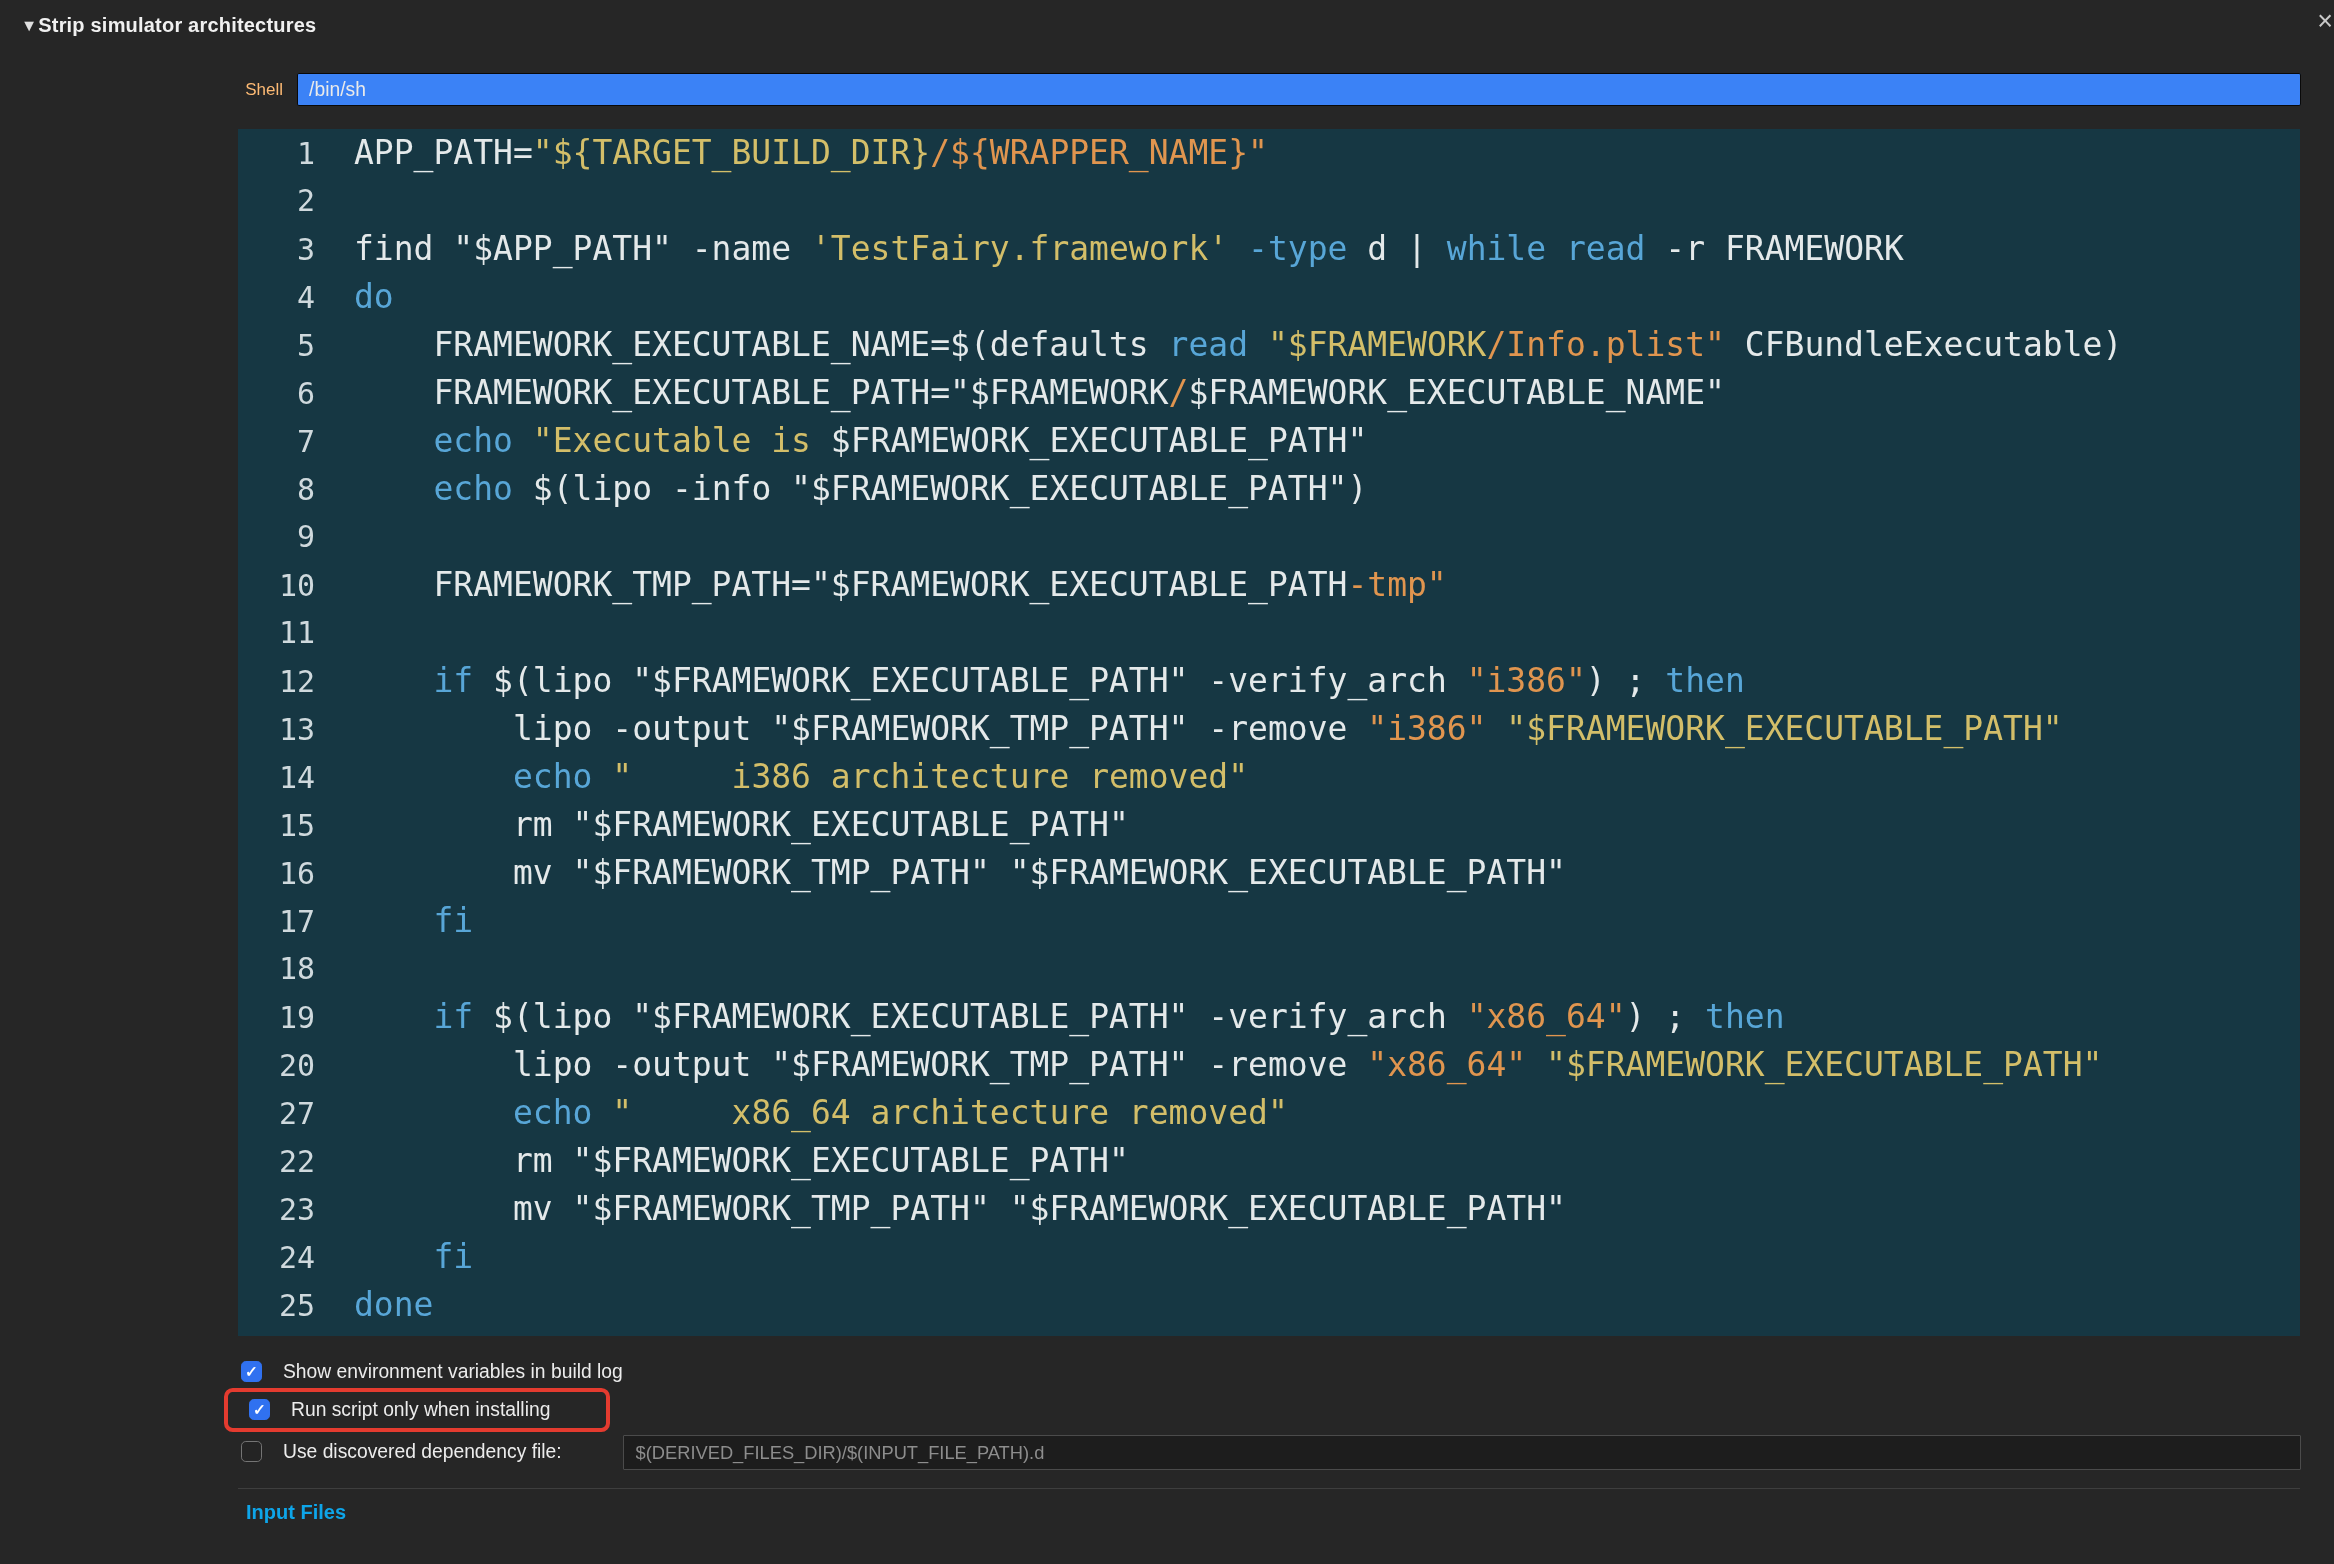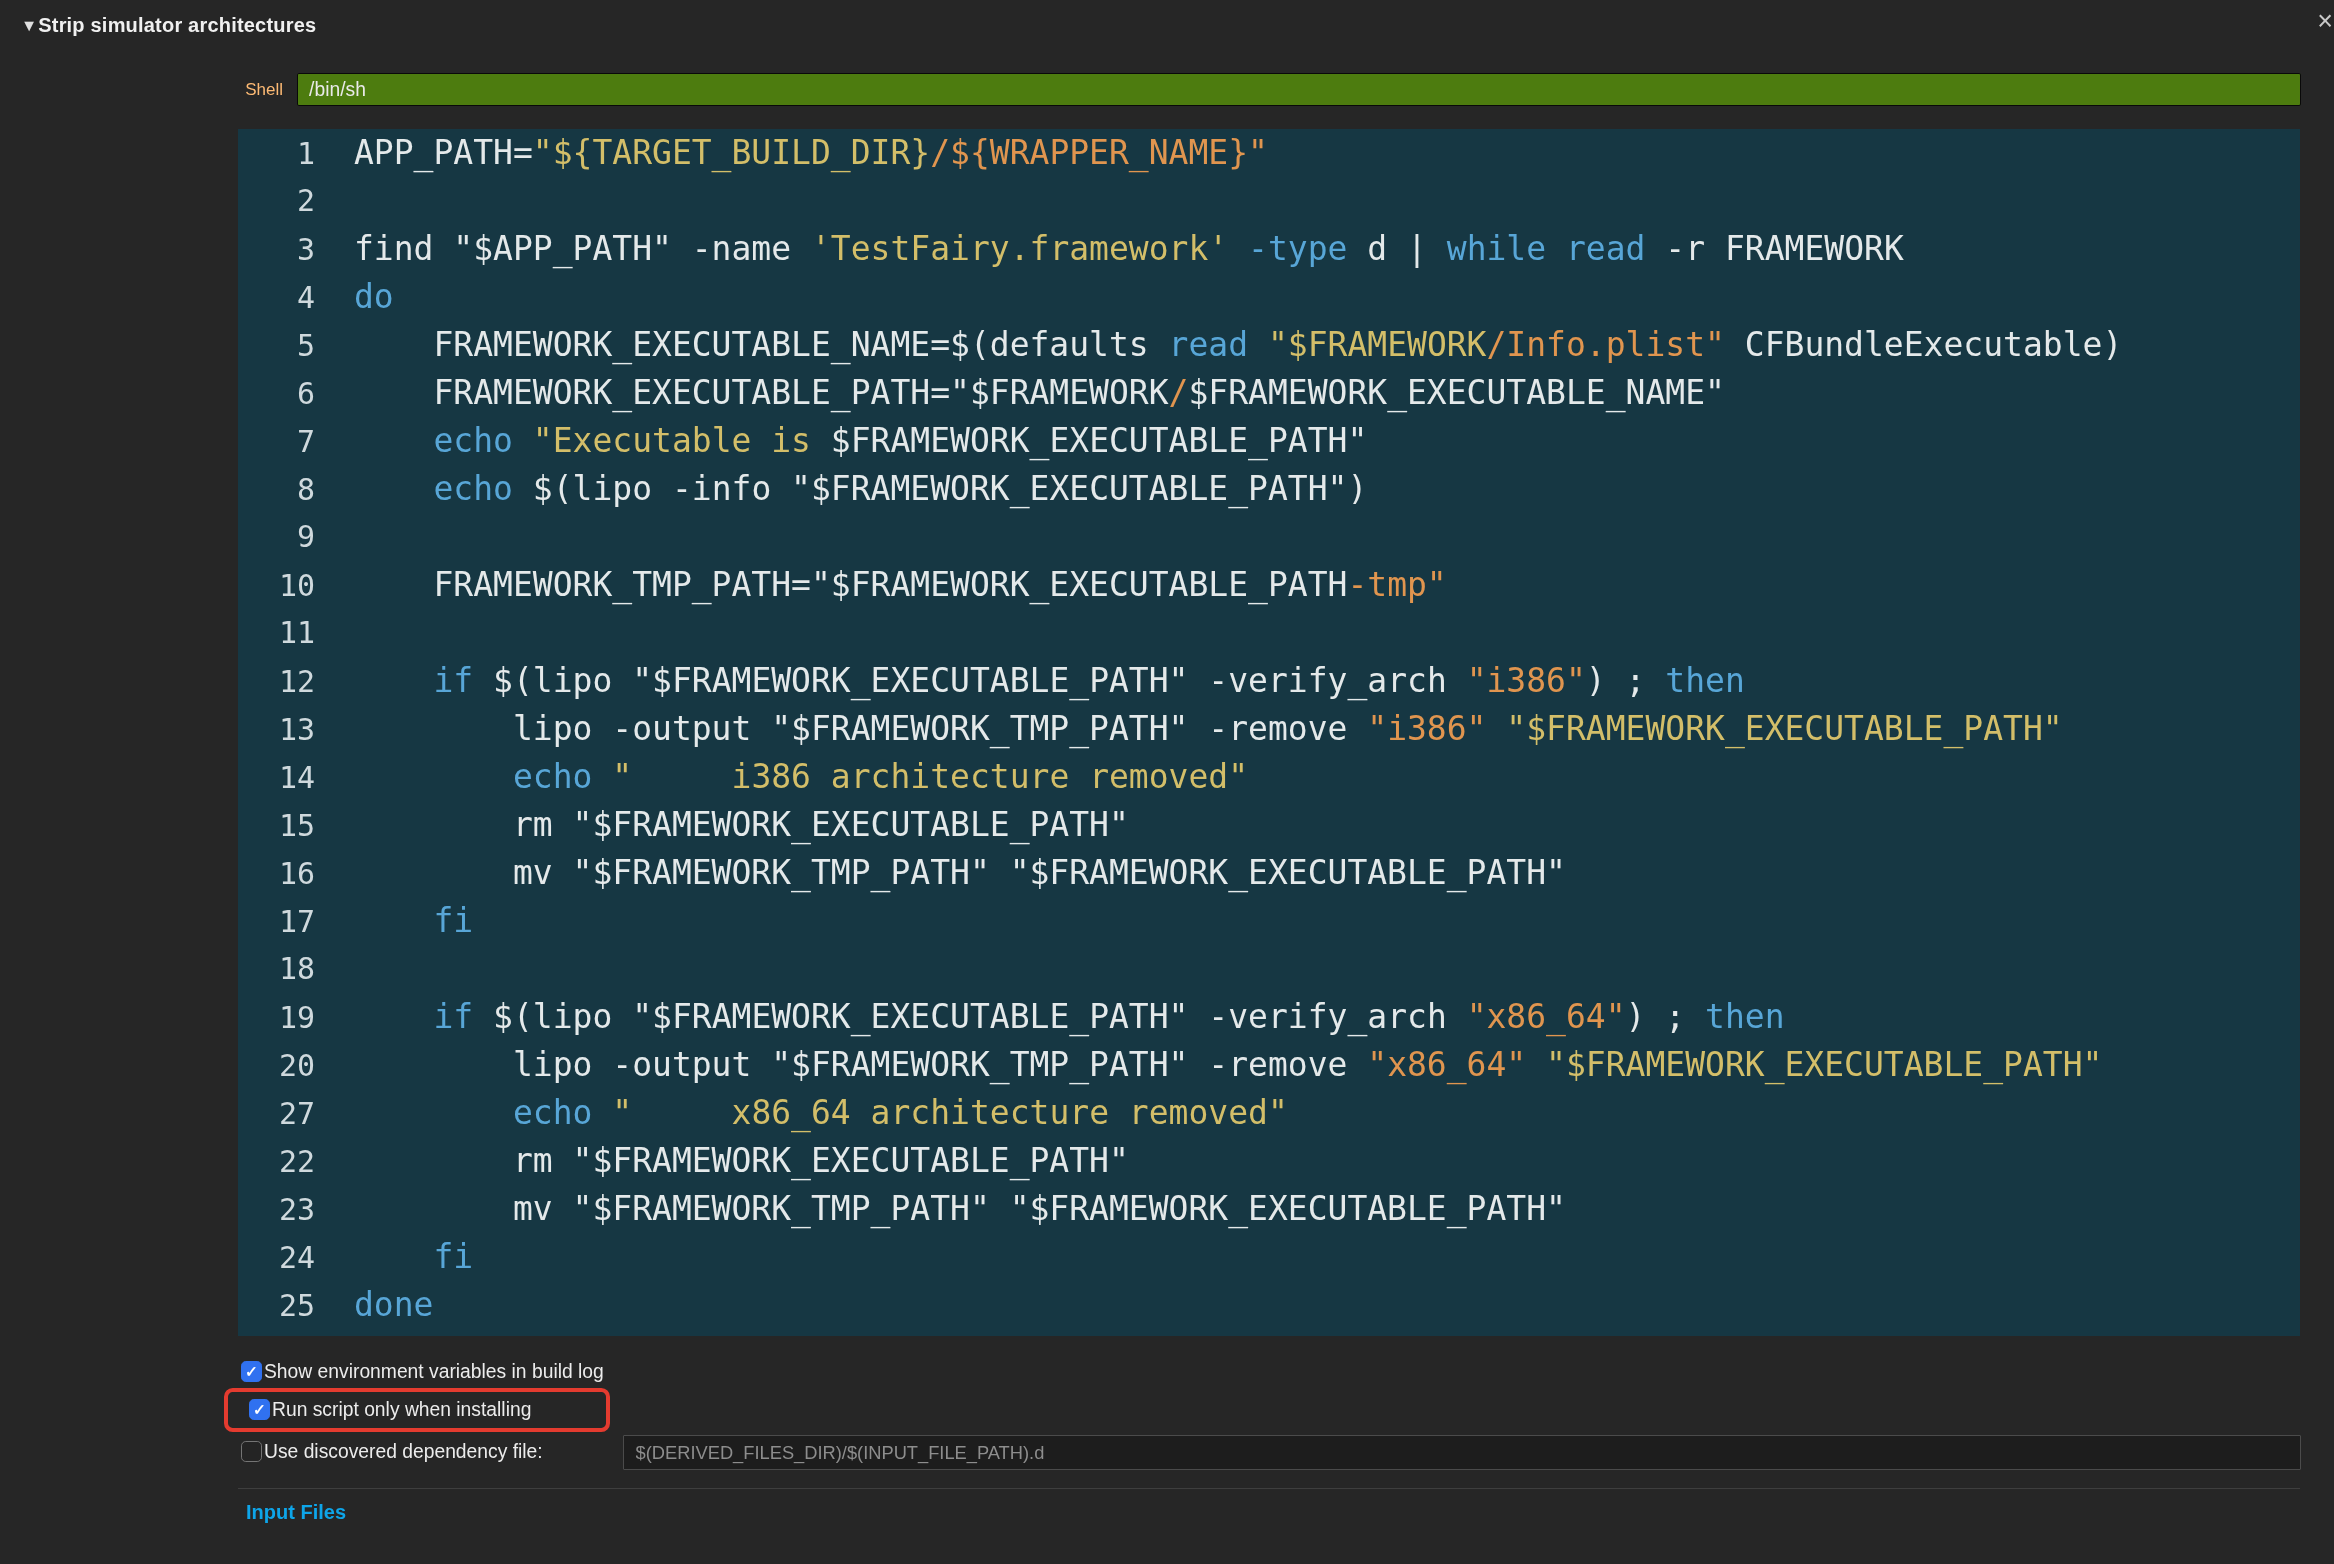--- a/index.html
+++ b/index.html
@@ -14,21 +14,21 @@
   .titlebar { position:absolute; left:0; top:0; width:2335px; height:50px; display:flex; align-items:center; }
   .disclosure { margin-left:21px; font-size:16.4px; color:#e0e0e0; cursor:pointer; }
   .phase-title { margin-left:1px; font-size:20px; font-weight:700; color:#f0f0f0; letter-spacing:0.2px; }
   .close-x { position:absolute; right:1.9px; top:7.7px; font-size:27px; color:#c9c9c9; line-height:27px; cursor:pointer; }
 
   
   .shell-row { position:absolute; left:237px; top:70px; width:2064px; height:39px; display:flex; align-items:center; }
   .shell-label { font-size:17px; color:#fdba74; width:46px;text-align:right; }
   .shell-input {
     flex:1; height:33px; margin-left:13.5px; box-sizing:border-box;
-    background:#4d7c0f; border:1px solid #090909; border-radius:1.9px;
+    background:#3b82f6; border:1px solid #090909; border-radius:1.9px;
     color:#eaeaea; font-size:19.3px; padding:0 11.6px;
     font-family:"Liberation Sans", sans-serif; outline:none;
   }
 
   
   .editor {
     position:absolute; left:238px; top:129px; width:2062px; height:1207px;
     background:#163743; overflow:hidden;
   }
   .code-line { white-space:pre; height:48px; line-height:48px; font-family:"DejaVu Sans Mono", monospace; }
@@ -44,21 +44,21 @@
   .row1 { left:241px; top:1357px; }
   .row2 { left:249px; top:1395px; }
   .row3 { left:241px; top:1437px; }
   .checkbox {
     width:21px; height:21px; box-sizing:border-box; border-radius:4.8px;
     background:#242424; border:1px solid #747474;
     display:flex; align-items:center; justify-content:center;
     color:#ffffff; font-size:15.4px; font-weight:700; cursor:pointer;
   }
   .checkbox.checked { background:#3071f0; border-color:#3071f0; }
-  .opt-label { margin-left:2px; font-size:19.3px; color:#ececec; }
+  .opt-label { margin-left:21px; font-size:19.3px; color:#ececec; }
 
   .annotation {
     position:absolute; left:224px; top:1388px; width:386px; height:44px;
     border:4.8px solid #e43b2f; border-radius:8.7px; box-sizing:border-box;
     pointer-events:none;
   }
 
   .dep-input {
     position:absolute; left:623px; top:1435px; width:1678px; height:35px; box-sizing:border-box;
     background:#1d1d1d; border:1px solid #4b4b4b; border-radius:1px;

